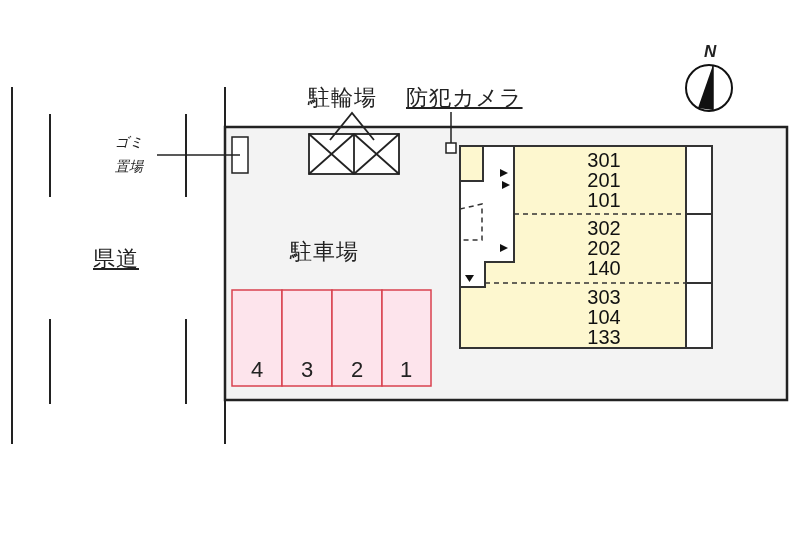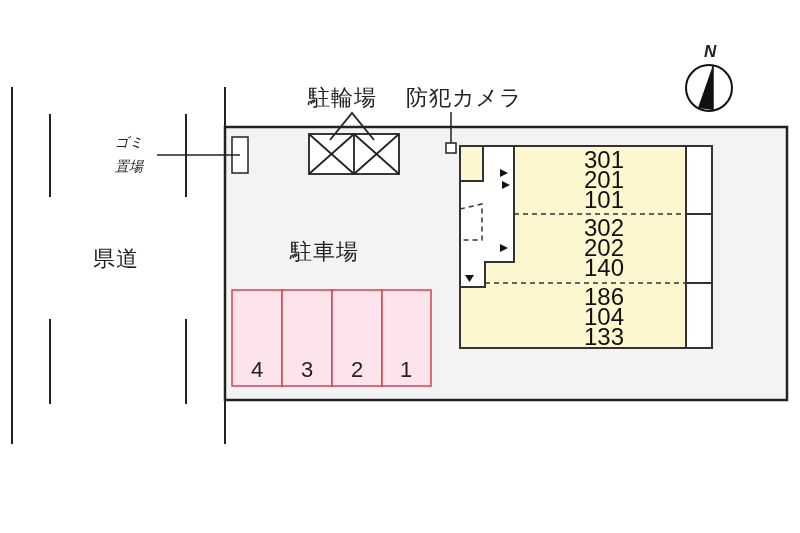--- a/index.html
+++ b/index.html
@@ -1,21 +1,21 @@
 <!DOCTYPE html>
 <html><head>
   <meta charset="utf-8">
   <style>
     html, body { margin: 0; padding: 0; background: #ffffff; }
     body { width: 800px; height: 533px; position: relative; overflow: hidden;
            font-family: "DejaVu Sans", "Liberation Sans", sans-serif; color: #222; }
     svg { position: absolute; left: 0; top: 0; }
     .lbl { position: absolute; font-size: 22px; line-height: 1; color: #222; white-space: nowrap; letter-spacing: 1px; }
     .unit-col { position: absolute; display: flex; flex-direction: column; align-items: center;
-                font-family: "Liberation Sans", sans-serif; font-size: 24px; line-height: 20px; color: #111; }
+                font-family: "Liberation Sans", sans-serif; font-size: 20px; line-height: 20px; color: #111; }
     .unit-col span { display: block; }
     .pnum { position: absolute; font-family: "Liberation Sans", sans-serif; font-size: 22px; color: #222;
             width: 48px; text-align: center; }
     .vlabel { position: absolute; font-size: 14px; line-height: 24px; text-align: center; font-style: italic; }
   </style>
 </head>
 <body>
 
 <svg width="800" height="533" viewBox="0 0 800 533">
 
@@ -80,38 +80,38 @@
     <polygon points="713,65 713,110 698,108" fill="#111"></polygon>
     <line x1="713" y1="65" x2="713" y2="110" stroke="#111" stroke-width="1.5"></line>
   </g>
 </svg>
 
 <div class="vlabel" style="left:100px; top:130px; width:58px;">
   <div>ゴミ</div>
   <div>置場</div>
 </div>
 
-<div class="lbl" style="left:93px; top:248px;">県道</div>
+<div class="lbl" style="left:93px; top:248px;text-decoration:underline;">県道</div>
 <div class="lbl" style="left:308px; top:87px;text-align:right;">駐輪場</div>
-<div class="lbl" style="left:406px; top:87px;">防犯カメラ</div>
+<div class="lbl" style="left:406px; top:87px;text-decoration:underline;">防犯カメラ</div>
 <div class="lbl" style="left:290px; top:226px;margin-top:15px;">駐車場</div>
 <div class="lbl" style="left:704px; top:43px; font-size:17px; font-weight:bold; font-style:italic; font-family:'Liberation Sans', sans-serif;">N</div>
 
 <div class="pnum" style="left:233px; top:357px;">4</div>
 <div class="pnum" style="left:283px; top:357px;">3</div>
 <div class="pnum" style="left:333px; top:357px;">2</div>
 <div class="pnum" style="left:382px; top:357px;">1</div>
 
 <div class="unit-col" style="left:576px; top:150px; width:56px;">
   <span>301</span>
   <span>201</span>
   <span>101</span>
 </div>
 <div class="unit-col" style="left:576px; top:218px; width:56px;justify-content:center;">
   <span>302</span>
   <span>202</span>
   <span>140</span>
 </div>
 <div class="unit-col" style="left:576px; top:287px; width:56px;">
-  <span>186</span>
+  <span>303</span>
   <span>104</span>
   <span>133</span>
 </div>
 
 </body></html>

